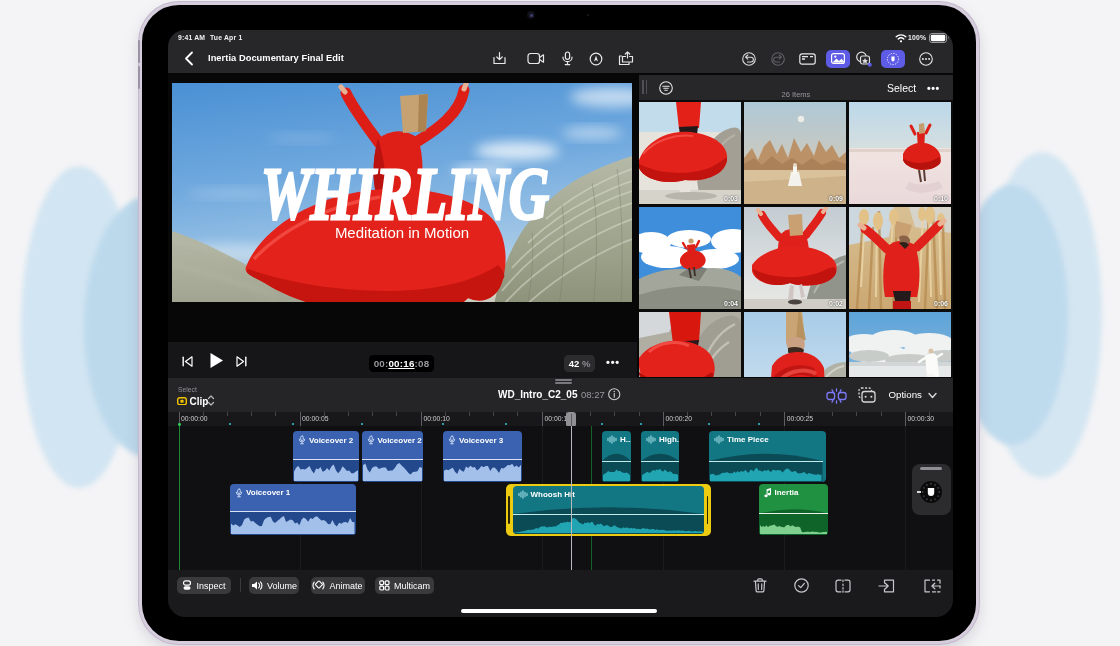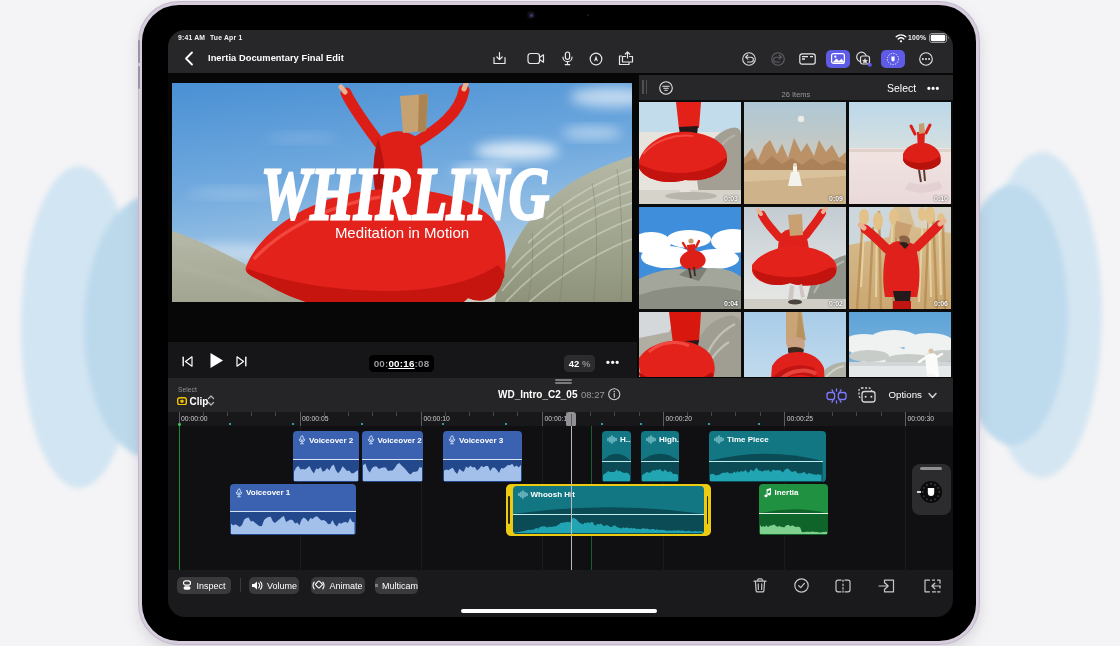--- a/index.html
+++ b/index.html
@@ -706,21 +706,21 @@
           <path d="M1 4 h2.2 L6 1.4 V9.6 L3.2 7 H1 Z"></path>
           <path d="M7.6 3.2 a3 3 0 0 1 0 4.6 M9.4 1.8 a5.2 5.2 0 0 1 0 7.4" stroke="#fff" stroke-width="1.1" fill="none" stroke-linecap="round"></path>
         </svg>
       Volume</div>
     <div class="btn" style="left:142.5px;width:54px;">
       <svg width="13" height="11" viewBox="0 0 13 11" stroke="#fff" fill="none" stroke-width="1.1">
           <rect x="4.2" y="1.8" width="5.4" height="5.4" rx="1" transform="rotate(45 6.9 4.5)"></rect>
           <path d="M2.2 2.2 a5.5 5.5 0 0 0 0 6.6 M10.8 2.2 a5.5 5.5 0 0 1 0 6.6" stroke-linecap="round"></path>
         </svg>
       Animate</div>
-    <div class="btn" style="left:207px;width:43px;">
+    <div class="btn" style="left:207px;width:59px;">
       <svg width="11" height="11" viewBox="0 0 11 11" stroke="#fff" fill="none" stroke-width="1.2">
           <rect x="0.8" y="0.8" width="3.8" height="3.8" rx="1.1"></rect>
           <rect x="6.2" y="0.8" width="3.8" height="3.8" rx="1.1"></rect>
           <rect x="0.8" y="6.2" width="3.8" height="3.8" rx="1.1"></rect>
           <rect x="6.2" y="6.2" width="3.8" height="3.8" rx="1.1"></rect>
         </svg>
       Multicam</div>
     <svg class="abs" style="left:585px;top:8px;" width="14" height="15" viewBox="0 0 14 15" stroke="#c7c7cb" fill="none" stroke-width="1.2" stroke-linecap="round">
       <path d="M1 3.2 h12 M4.7 3.2 V2 a1.2 1.2 0 0 1 1.2-1.2 h2.2 A1.2 1.2 0 0 1 9.3 2 v1.2 M2.4 3.2 l0.7 9.4 a1.4 1.4 0 0 0 1.4 1.3 h5 a1.4 1.4 0 0 0 1.4-1.3 l0.7-9.4 M5.2 5.8 l0.2 5.6 M8.8 5.8 l-0.2 5.6"></path>
     </svg>

